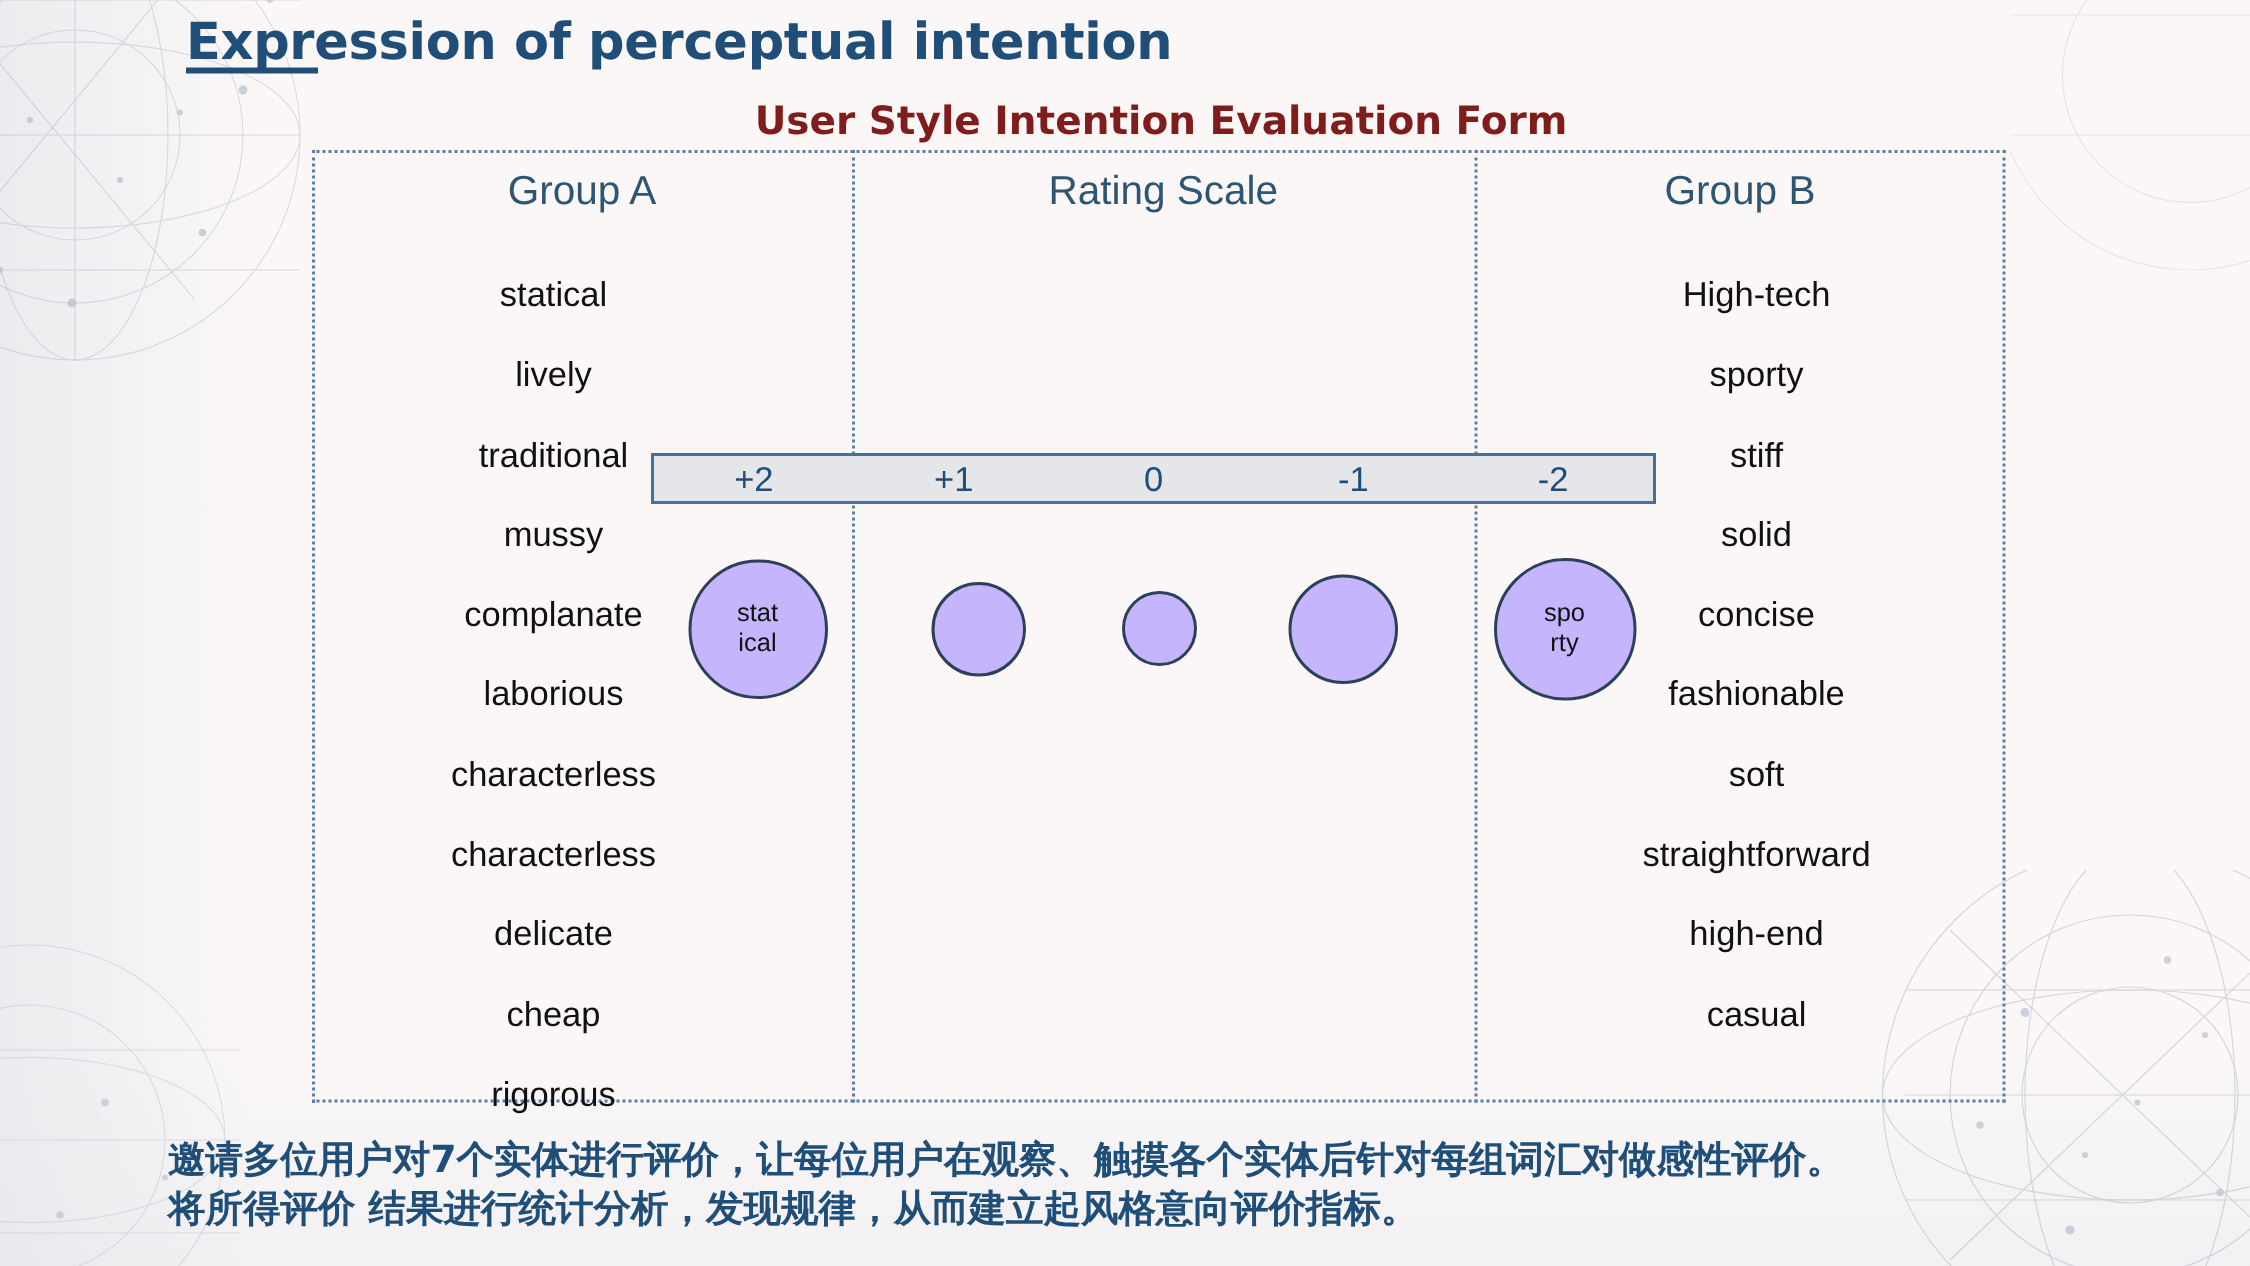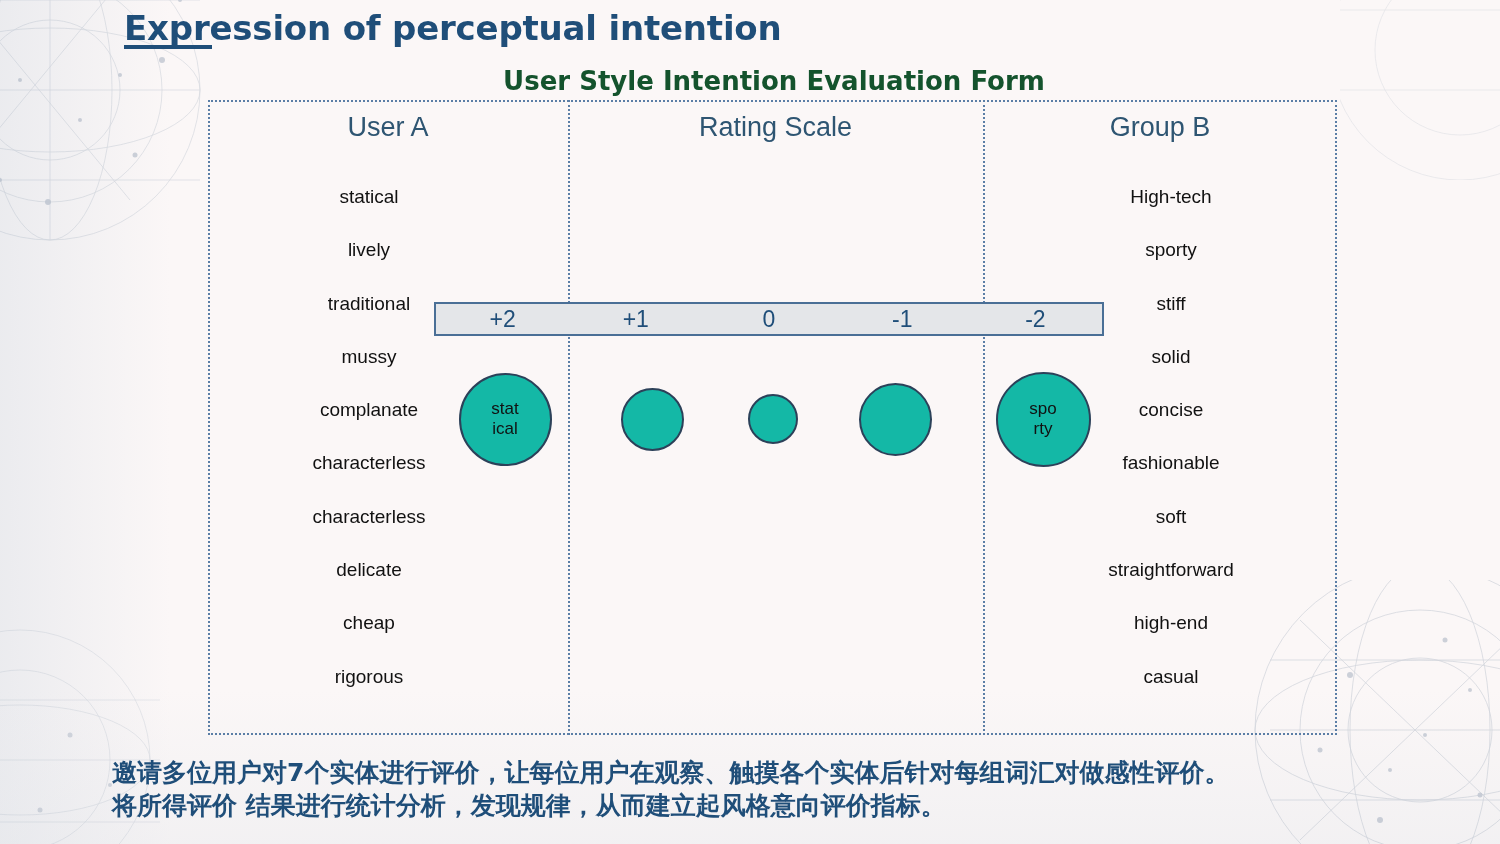--- a/index.html
+++ b/index.html
@@ -24,21 +24,21 @@
   #title{
     position:absolute;left:124px;top:8px;
     font-size:34px;font-weight:bold;color:#1f4e79;
     font-family:"DejaVu Sans",sans-serif;letter-spacing:-.2px;
   }
   #title-underline{
     position:absolute;left:124px;top:45px;width:88px;height:4px;background:#1f4e79;
   }
   #subtitle{
     position:absolute;left:0;top:66px;width:1500px;text-align:center;
-    font-size:26px;font-weight:bold;color:#14532d;
+    font-size:26px;font-weight:bold;color:#7f1d1d;
     font-family:"DejaVu Sans",sans-serif;
     padding-left:48px;box-sizing:border-box;
   }
 
   
   #frame{
     position:absolute;left:208px;top:100px;width:1129px;height:635px;
     border:2px dotted #5b7ea6;box-sizing:border-box;
   }
   .vsep{position:absolute;top:100px;height:635px;border-left:2px dotted #5b7ea6;}
@@ -48,21 +48,21 @@
   
   .col-head{
     position:absolute;font-size:27px;color:#2e5572;
     font-family:"Liberation Sans",sans-serif;text-align:center;
   }
   #head-a{left:208px;top:112px;width:360px;}
   #head-scale{left:568px;top:112px;width:415px;}
   #head-b{left:983px;top:112px;width:354px;}
 
   
-  .wordlist{position:absolute;top:170px;font-size:19px;color:#111;}
+  .wordlist{position:absolute;top:170px;font-size:23px;color:#111;}
   #list-a{left:208px;width:360px;}
   #list-b{left:983px;width:354px;}
   .word{height:53.3px;line-height:53.3px;white-space:nowrap;}
   #list-a .word{text-align:center;padding-right:38px;}
   #list-b .word{text-align:center;padding-left:22px;}
 
   
   #scale-bar{
     position:absolute;left:434px;top:302px;width:670px;height:34px;
     background:#e4e6e9;border:2px solid #4a6f96;box-sizing:border-box;
@@ -70,21 +70,21 @@
   }
   .scale-val{
     flex:1;text-align:center;font-size:23px;color:#1f4e79;
     font-family:"Liberation Sans",sans-serif;
   }
 
   
   #circles{position:absolute;left:0;top:0;width:1500px;height:844px;pointer-events:none;}
   .circ{
     position:absolute;border-radius:50%;
-    background:#14b8a6;border:2px solid #2c4159;box-sizing:border-box;
+    background:#c4b5fd;border:2px solid #2c4159;box-sizing:border-box;
     display:flex;align-items:center;justify-content:center;
     pointer-events:auto;
   }
   .circ span{
     font-size:17px;color:#111;line-height:1.18;text-align:center;
     font-family:"Liberation Sans",sans-serif;display:block;width:100%;
   }
 
   
   #caption{
@@ -174,30 +174,31 @@
 </svg>
 
 <div id="title">Expression of perceptual intention</div>
 <div id="title-underline"></div>
 <div id="subtitle">User Style Intention Evaluation Form</div>
 
 <div id="frame"></div>
 <div class="vsep" id="vsep-1"></div>
 <div class="vsep" id="vsep-2"></div>
 
-<div class="col-head" id="head-a">User A</div>
+<div class="col-head" id="head-a">Group A</div>
 <div class="col-head" id="head-scale">Rating Scale</div>
 <div class="col-head" id="head-b">Group B</div>
 
 <div class="wordlist" id="list-a">
     <div class="word">statical</div>
     <div class="word">lively</div>
     <div class="word">traditional</div>
     <div class="word">mussy</div>
     <div class="word">complanate</div>
+    <div class="word">laborious</div>
     <div class="word">characterless</div>
     <div class="word">characterless</div>
     <div class="word">delicate</div>
     <div class="word">cheap</div>
     <div class="word">rigorous</div>
   </div>
 <div class="wordlist" id="list-b">
     <div class="word">High-tech</div>
     <div class="word">sporty</div>
     <div class="word">stiff</div>

